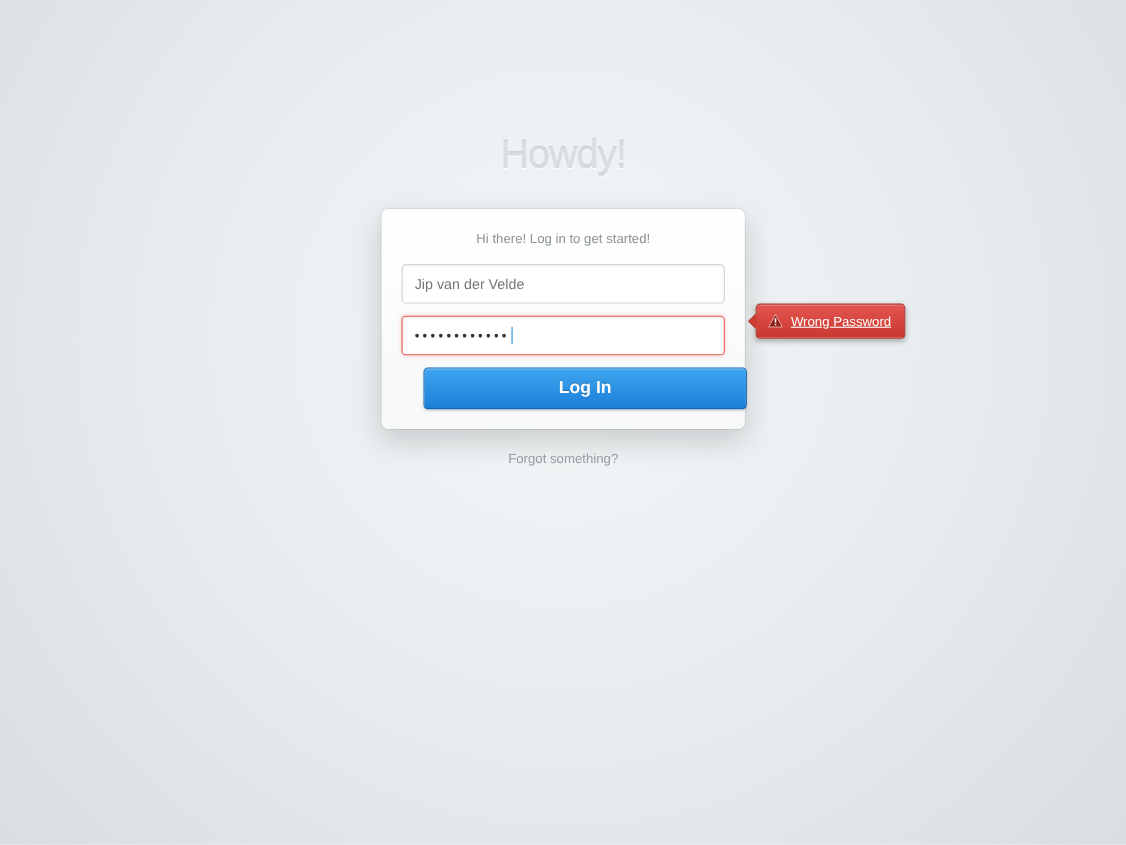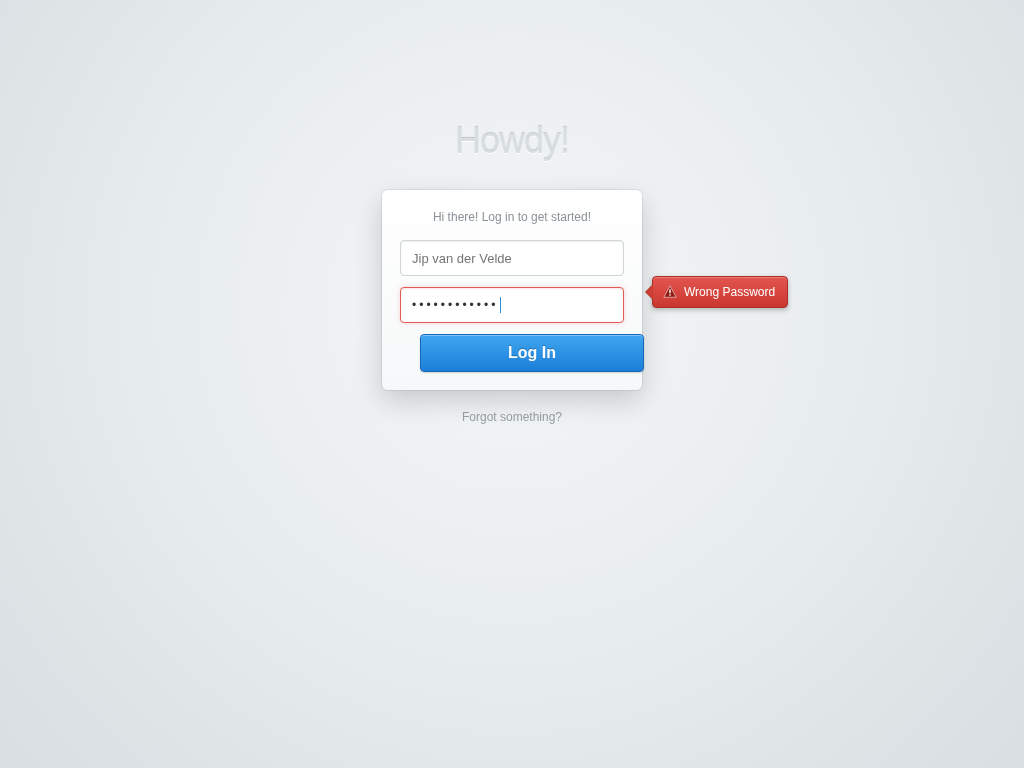--- a/index.html
+++ b/index.html
@@ -17,21 +17,21 @@
     font-weight: 400;
     letter-spacing: -1px;
     color: #d7dde0;
     text-shadow:
       0 1px 0 #ffffff,
       0 -1px 1px rgba(0,0,0,0.18);
   }
   .card {
     position: relative;
     margin-top: 28px;
-    width: 260px;
+    width: 330px;
     background: linear-gradient(#ffffff, #f6f8f9);
     border-radius: 6px;
     box-shadow:
       0 0 0 1px rgba(0,0,0,0.07),
       0 10px 28px rgba(0,0,0,0.18);
     padding: 20px 18px 18px;
   }
   .greeting {
     text-align: center;
     font-size: 12px;
@@ -107,20 +107,21 @@
     gap: 7px;
     background: linear-gradient(#e45550, #c9382f);
     border: 1px solid #a72f27;
     border-radius: 4px;
     color: #fff;
     font-size: 12px;
     white-space: nowrap;
     box-shadow:
       inset 0 1px 0 rgba(255,255,255,0.25),
       0 2px 5px rgba(0,0,0,0.25);
+    text-decoration: underline;
   }
   .tooltip::before {
     content: "";
     position: absolute;
     left: -7px;
     top: 50%;
     transform: translateY(-50%);
     width: 0; height: 0;
     border-top: 7px solid transparent;
     border-bottom: 7px solid transparent;

